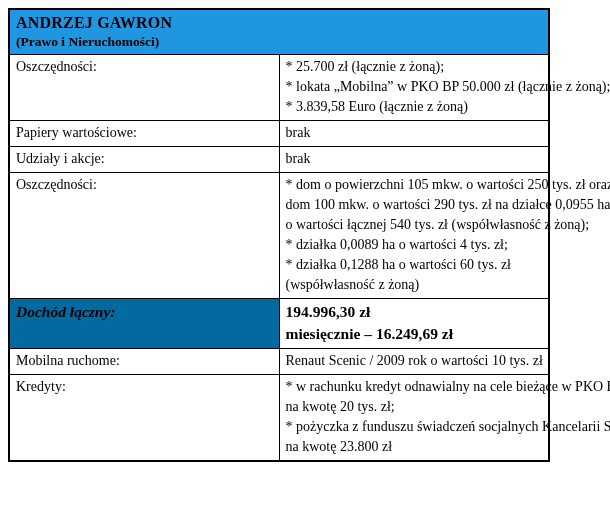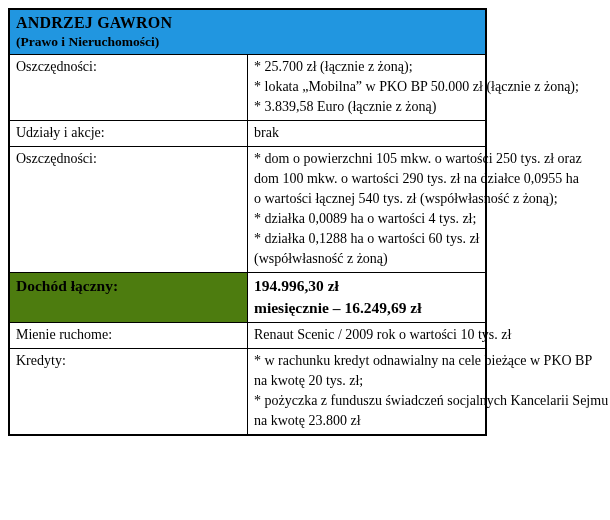--- a/index.html
+++ b/index.html
@@ -12,21 +12,21 @@
     height: 520px;
     font-family: "Liberation Serif", serif;
     color: #000000;
     overflow: hidden;
   }
   .page {
     padding: 8px;
   }
   table.decl {
     border-collapse: collapse;
-    width: 479px;
+    width: 542px;
     table-layout: fixed;
     border: 2px solid #000000;
   }
   table.decl td {
     border: 1px solid #000000;
     vertical-align: top;
     padding: 2px 6px 3px 6px;
     font-size: 14px;
     line-height: 20px;
   }
@@ -47,21 +47,22 @@
     font-size: 13.5px;
     font-weight: bold;
     line-height: 18px;
   }
   tr.total td {
     font-weight: bold;
     font-size: 15.5px;
     line-height: 22px;
   }
   tr.total td.lbl {
-    background: #4d7c0f;
+    background: #0369a1;
+    font-style: italic;
   }
   .vline {
     white-space: nowrap;
   }
 </style>
 </head>
 <body>
 
 <div class="page">
   <table class="decl">
@@ -75,20 +76,26 @@
 
       <tr>
         <td class="lbl">Oszczędności:</td>
         <td class="val">
           <div class="vline">* 25.700 zł (łącznie z żoną);</div>
           <div class="vline">* lokata „Mobilna” w PKO BP 50.000 zł (łącznie z żoną);</div>
           <div class="vline">* 3.839,58 Euro (łącznie z żoną)</div>
         </td>
       </tr>
 
+      <tr>
+        <td class="lbl">Papiery wartościowe:</td>
+        <td class="val">
+          <div class="vline">brak</div>
+        </td>
+      </tr>
 
       <tr>
         <td class="lbl">Udziały i akcje:</td>
         <td class="val">
           <div class="vline">brak</div>
         </td>
       </tr>
 
       <tr>
         <td class="lbl">Oszczędności:</td>
@@ -105,21 +112,21 @@
 
       <tr class="total">
         <td class="lbl">Dochód łączny:</td>
         <td class="val">
           <div class="vline">194.996,30 zł</div>
           <div class="vline">miesięcznie – 16.249,69 zł</div>
         </td>
       </tr>
 
       <tr>
-        <td class="lbl">Mienie ruchome:</td>
+        <td class="lbl">Mobilna ruchome:</td>
         <td class="val">
           <div class="vline">Renaut Scenic / 2009 rok o wartości 10 tys. zł</div>
         </td>
       </tr>
 
       <tr>
         <td class="lbl">Kredyty:</td>
         <td class="val">
           <div class="vline">* w rachunku kredyt odnawialny na cele bieżące w PKO BP</div>
           <div class="vline">na kwotę 20 tys. zł;</div>

